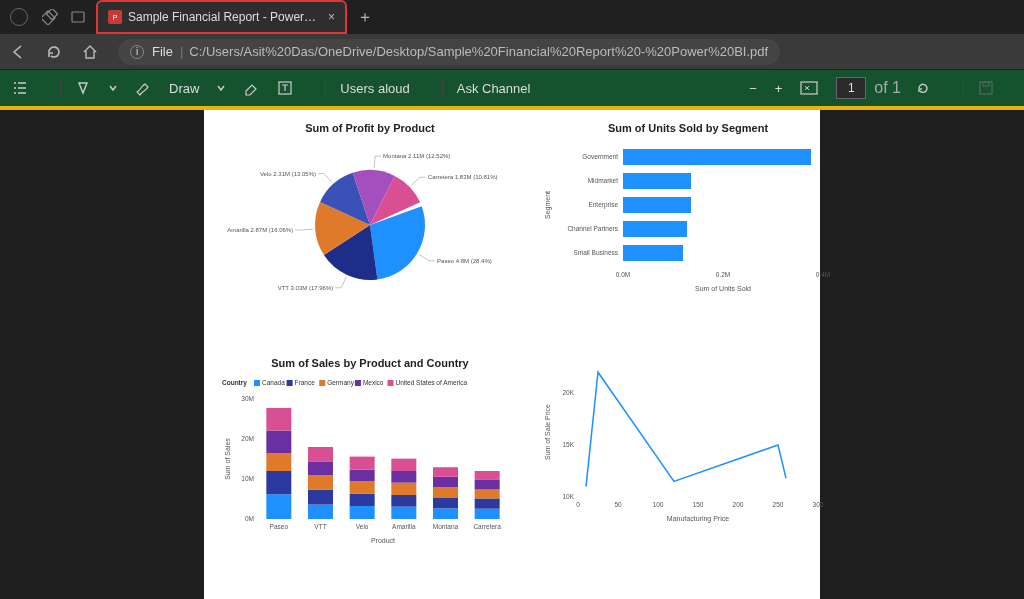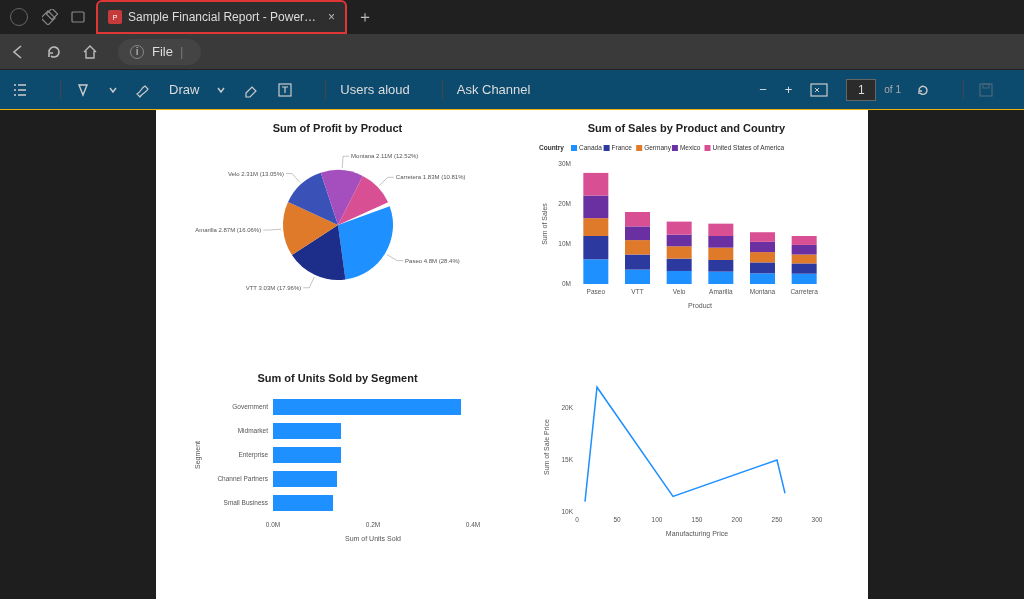--- a/index.html
+++ b/index.html
@@ -18,31 +18,31 @@
   
   .urlbar { height: 36px; background:#3a3a3a; display:flex; align-items:center; padding:0 10px; font-size:13px; color:#ddd; border-bottom:1px solid #222;}
   .urlbar .nav-icon { width:20px; text-align:center; margin-right:16px; color:#bbb; }
   .urlpill { background:#444; border-radius:14px; height:26px; display:flex; align-items:center; padding:0 12px; flex:0 0 auto;}
   .urlpill .info { border:1px solid #888; border-radius:50%; width:14px; height:14px; font-size:10px; display:flex;align-items:center;justify-content:center;margin-right:8px;}
   .urlpill .file-label { color:#ddd; margin-right:1px;}
   .urlpill .sep { color:#777; margin: 0 6px;}
   .urlpill .path { color:#bbb; white-space:nowrap; }
 
   
-  .toolbar { height: 40px; background:#0c4a6e; display:flex; align-items:center; padding:0 12px; font-size:13px; color:#ddd; border-bottom:1px solid #eab308;}
+  .toolbar { height: 40px; background:#14532d; display:flex; align-items:center; padding:0 12px; font-size:13px; color:#ddd; border-bottom:4px solid #eab308;}
   .toolbar .tb-btn { margin-right:18px; color:#ddd; cursor:pointer; display:flex;align-items:center;}
   .toolbar .divider { width:1px; height:20px; background:#444; margin:0 14px;}
   .toolbar .spacer { flex:1;}
   .page-input { width:30px; height:22px; background:#2b2b2b; border:1px solid #666; color:#ddd; text-align:center; font-size:12px;}
-  .of-label { margin-left:8px; color:#aaa; font-size:10px;}
+  .of-label { margin-left:8px; color:#aaa; font-size:16px;}
   svg { display:block; }
 
   
   .docarea { position:absolute; top:110px; left:0; right:0; bottom:0; background:#1e1e1e; display:flex; justify-content:center; overflow:hidden;}
-  .page { width:712px; background:#fff; color:#000; padding:12px 16px 0 16px; display:grid; grid-template-columns: 1fr 1fr; gap:8px 18px;}
+  .page { width:616px; background:#fff; color:#000; padding:12px 16px 0 16px; display:grid; grid-template-columns: 1fr 1fr; gap:8px 18px;}
   .chart-block { display:flex; flex-direction:column; align-items:center;}
   .chart-title { font-size:11px; font-weight:600; color:#222; margin-bottom:6px; text-align:center;}
   .axis-label { font-size:7px; fill:#555; }
   .tick { font-size:6.5px; fill:#555; }
   .legend { font-size:6.5px; fill:#333; }
   .pie-label { font-size:6px; fill:#555; }
 </style>
 </head>
 <body>
 
@@ -81,20 +81,21 @@
   </div>
   <div class="nav-icon">
     <svg width="16" height="16">
         <path d="M2 8 L8 2 L14 8 M4 7 v7 h8 v-7" stroke="#bbb" stroke-width="1.4" fill="none"></path>
       </svg>
   </div>
   <div class="urlpill">
     <div class="info">i</div>
     <span class="file-label">File</span>
     <span class="sep">|</span>
+    <span class="path">C:/Users/Asit%20Das/OneDrive/Desktop/Sample%20Financial%20Report%20-%20Power%20BI.pdf</span>
   </div>
 </div>
 
 <div class="toolbar">
   <div class="tb-btn">
     <svg width="16" height="16">
         <path d="M2 3h2M6 3h8 M2 8h2M6 8h8 M2 13h2M6 13h8" stroke="#ccc" stroke-width="1.6"></path>
       </svg>
   </div>
   <div class="divider"></div>
@@ -177,20 +178,41 @@
           <text x="73.18494844285077" y="92.0486314172153" text-anchor="end" class="pie-label">Amarilla 2.87M (16.06%)</text>
           <path d="M150 85 L100.03686481505538 62.00684618215785 A55 55 0 0 1 132.72312402589776 32.784010527660314 Z" fill="#3a52b8"></path>
           <path d="M112.0091324741457 42.50654186074062 L104.01105510028164 33.56055067352812 L98.01105510028164 33.56055067352812" stroke="#888" stroke-width="0.5" fill="none"></path>
           <text x="96.01105510028164" y="35.56055067352812" text-anchor="end" class="pie-label">Velo 2.31M (13.05%)</text>
           <path d="M150 85 L132.72312402589776 32.784010527660314 A55 55 0 0 1 174.76741429341772 35.89220846730931 Z" fill="#a54fbf"></path>
           <path d="M154.2023573850862 28.155121669511757 L155.0870642029991 16.187778863093186 L161.0870642029991 16.187778863093186" stroke="#888" stroke-width="0.5" fill="none"></path>
           <text x="163.0870642029991" y="18.187778863093186" text-anchor="start" class="pie-label">Montana 2.11M (12.52%)</text>
           <path d="M150 85 L174.76741429341772 35.89220846730931 A55 55 0 0 1 200.1192766526629 62.34921396918335 Z" fill="#d94f93"></path>
           <path d="M191.15547851078358 45.56363875116733 L199.8197897762117 37.26124690930782 L205.8197897762117 37.26124690930782" stroke="#888" stroke-width="0.5" fill="none"></path>
           <text x="207.8197897762117" y="39.26124690930782" text-anchor="start" class="pie-label">Carretera 1.83M (10.81%)</text>
+        </svg>
+    </div>
+
+    <div class="chart-block">
+      <div class="chart-title">Sum of Units Sold by Segment</div>
+      <svg id="barh-svg" width="300" height="165">
+          <rect x="85" y="9" width="188" height="16" fill="#1e90ff"></rect>
+          <text x="80" y="19" text-anchor="end" class="tick">Government</text>
+          <rect x="85" y="33" width="68" height="16" fill="#1e90ff"></rect>
+          <text x="80" y="43" text-anchor="end" class="tick">Midmarket</text>
+          <rect x="85" y="57" width="68" height="16" fill="#1e90ff"></rect>
+          <text x="80" y="67" text-anchor="end" class="tick">Enterprise</text>
+          <rect x="85" y="81" width="64" height="16" fill="#1e90ff"></rect>
+          <text x="80" y="91" text-anchor="end" class="tick">Channel Partners</text>
+          <rect x="85" y="105" width="60" height="16" fill="#1e90ff"></rect>
+          <text x="80" y="115" text-anchor="end" class="tick">Small Business</text>
+          <text x="85" y="137" text-anchor="middle" class="tick">0.0M</text>
+          <text x="185" y="137" text-anchor="middle" class="tick">0.2M</text>
+          <text x="285" y="137" text-anchor="middle" class="tick">0.4M</text>
+          <text x="185" y="151" text-anchor="middle" class="axis-label">Sum of Units Sold</text>
+          <text x="12" y="65" text-anchor="middle" class="axis-label" transform="rotate(-90 12 65)">Segment</text>
         </svg>
     </div>
 
     <div class="chart-block">
       <div class="chart-title">Sum of Sales by Product and Country</div>
       <svg id="stack-svg" width="300" height="180">
           <text x="2" y="10" class="legend" font-weight="600">Country</text>
           <rect x="34" y="5" width="6" height="6" fill="#1e90ff"></rect>
           <text x="42" y="10" class="legend">Canada</text>
           <rect x="66.6" y="5" width="6" height="6" fill="#2c3aa0"></rect>
@@ -240,41 +262,20 @@
           <rect x="254.66666666666666" y="123.42857142857143" width="24.999999999999996" height="10.285714285714286" fill="#2c3aa0"></rect>
           <rect x="254.66666666666666" y="114.51428571428572" width="24.999999999999996" height="8.914285714285715" fill="#e07a2b"></rect>
           <rect x="254.66666666666666" y="104.91428571428573" width="24.999999999999996" height="9.6" fill="#6a2fa0"></rect>
           <rect x="254.66666666666666" y="96.00000000000001" width="24.999999999999996" height="8.914285714285715" fill="#d94f93"></rect>
           <text x="267.16666666666663" y="154" text-anchor="middle" class="tick">Carretera</text>
           <text x="163" y="168" text-anchor="middle" class="axis-label">Product</text>
         </svg>
     </div>
 
     <div class="chart-block">
-      <div class="chart-title">Sum of Units Sold by Segment</div>
-      <svg id="barh-svg" width="300" height="165">
-          <rect x="85" y="9" width="188" height="16" fill="#1e90ff"></rect>
-          <text x="80" y="19" text-anchor="end" class="tick">Government</text>
-          <rect x="85" y="33" width="68" height="16" fill="#1e90ff"></rect>
-          <text x="80" y="43" text-anchor="end" class="tick">Midmarket</text>
-          <rect x="85" y="57" width="68" height="16" fill="#1e90ff"></rect>
-          <text x="80" y="67" text-anchor="end" class="tick">Enterprise</text>
-          <rect x="85" y="81" width="64" height="16" fill="#1e90ff"></rect>
-          <text x="80" y="91" text-anchor="end" class="tick">Channel Partners</text>
-          <rect x="85" y="105" width="60" height="16" fill="#1e90ff"></rect>
-          <text x="80" y="115" text-anchor="end" class="tick">Small Business</text>
-          <text x="85" y="137" text-anchor="middle" class="tick">0.0M</text>
-          <text x="185" y="137" text-anchor="middle" class="tick">0.2M</text>
-          <text x="285" y="137" text-anchor="middle" class="tick">0.4M</text>
-          <text x="185" y="151" text-anchor="middle" class="axis-label">Sum of Units Sold</text>
-          <text x="12" y="65" text-anchor="middle" class="axis-label" transform="rotate(-90 12 65)">Segment</text>
-        </svg>
-    </div>
-
-    <div class="chart-block">
       <svg id="line-svg" width="300" height="180">
           <text x="36" y="142" text-anchor="end" class="tick">10K</text>
           <text x="36" y="90" text-anchor="end" class="tick">15K</text>
           <text x="36" y="38" text-anchor="end" class="tick">20K</text>
           <text x="12" y="75" text-anchor="middle" class="axis-label" transform="rotate(-90 12 75)">Sum of Sale Price</text>
           <text x="40" y="150" text-anchor="middle" class="tick">0</text>
           <text x="80" y="150" text-anchor="middle" class="tick">50</text>
           <text x="120" y="150" text-anchor="middle" class="tick">100</text>
           <text x="160" y="150" text-anchor="middle" class="tick">150</text>
           <text x="200" y="150" text-anchor="middle" class="tick">200</text>

